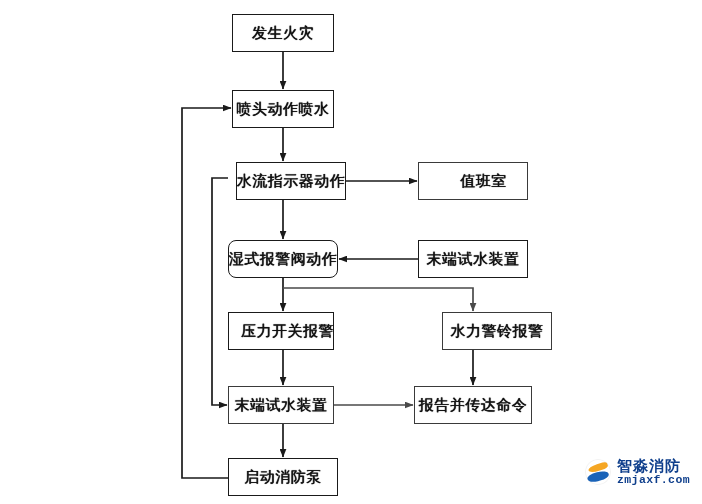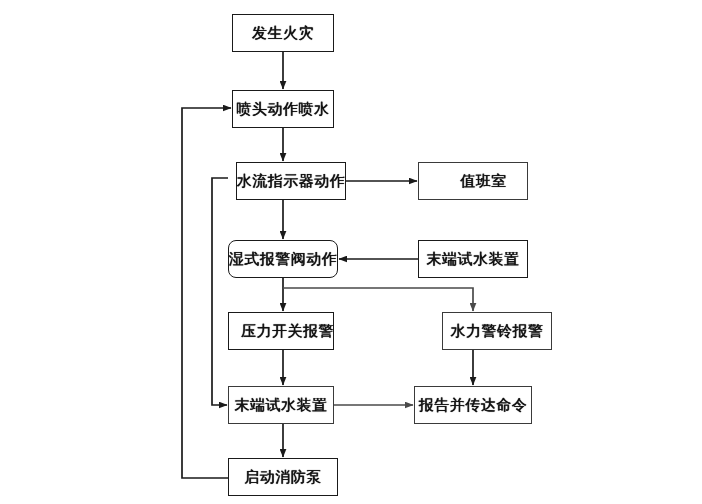--- a/index.html
+++ b/index.html
@@ -114,14 +114,21 @@
   <div class="node blurry" style="left:228px;top:312px;width:106px;height:38px;padding-left:13px;">压力开关报警</div>
 
   <div class="node blurry soft" style="left:418px;top:312px;width:110px;height:38px;margin-left:24px;">水力警铃报警</div>
 
   <div class="node blurry soft" style="left:228px;top:386px;width:106px;height:38px;">末端试水装置</div>
 
   <div class="node blurry" style="left:228px;top:458px;width:110px;height:38px;">启动消防泵</div>
 
   <div class="node blurry soft" style="left:414px;top:386px;width:118px;height:38px;">报告并传达命令</div>
 
+  <div id="watermark">
+    <div id="wm-mark"></div>
+    <div id="wm-text">
+      <span id="wm-cn">智淼消防</span>
+      <span id="wm-url">zmjaxf.com</span>
+    </div>
+  </div>
 
 </div>
 
 </body></html>

